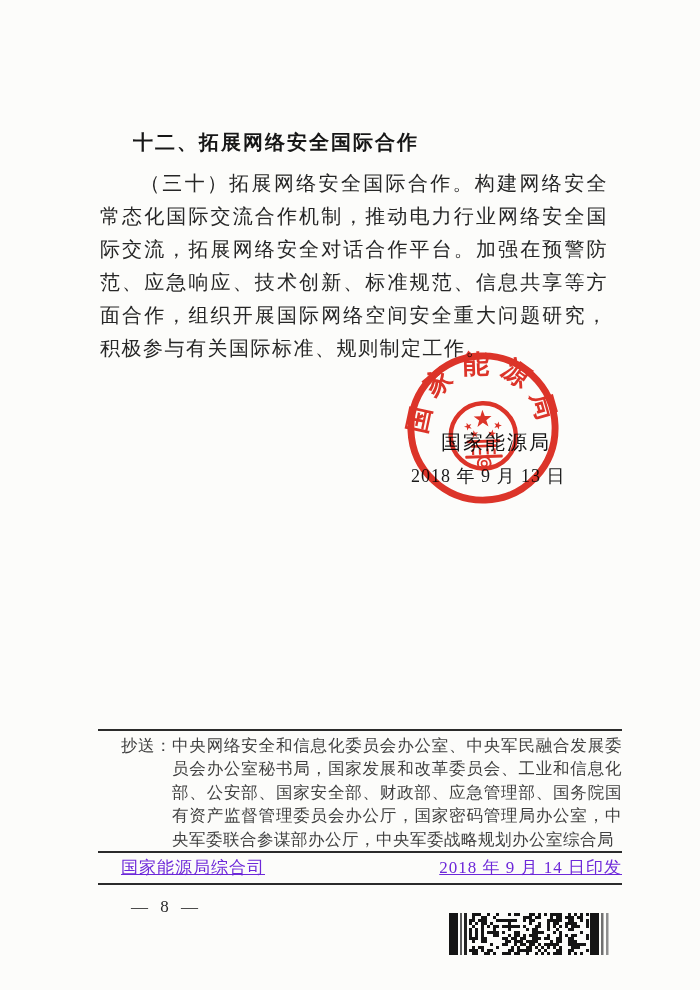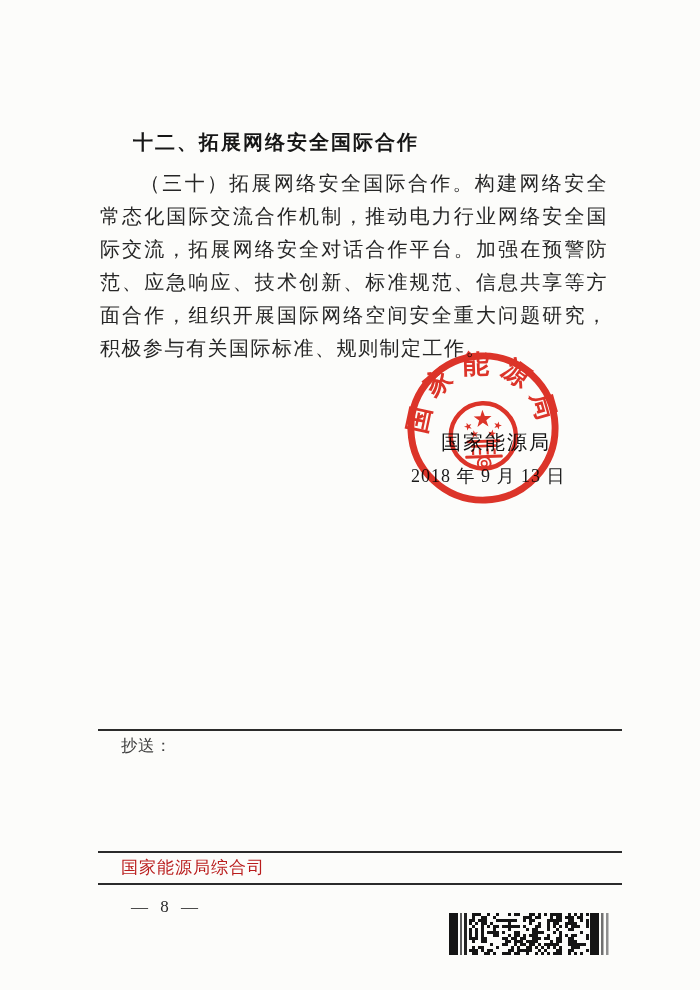--- a/index.html
+++ b/index.html
@@ -69,21 +69,21 @@
     position:absolute;left:121px;top:734px;width:501px;
     display:flex;align-items:flex-start;
     font-size:16.5px;line-height:23.4px;letter-spacing:.5px;
     color:#404040;
   }
   .cc-label{flex:0 0 auto;white-space:nowrap;}
   .cc-list{flex:1 1 auto;text-align:justify;}
   .imprint{
     position:absolute;left:121px;top:856px;width:501px;
     display:flex;justify-content:space-between;align-items:baseline;
-    font-size:17px;letter-spacing:1px;color:#b91c1c;
+    font-size:17px;letter-spacing:1px;color:#6d28d9;text-decoration:underline;
   }
   .page-number{
     position:absolute;left:131px;top:897px;
     font-size:17px;letter-spacing:4px;color:#2a2a2a;
   }
   .barcode{
     position:absolute;left:449px;top:911px;width:162px;height:46px;
   }
 </style>
 </head>
@@ -124,26 +124,28 @@
       <circle class="line" cy="28" r="6.5" stroke-width="2" fill="none"></circle>
       <circle class="line" cy="28" r="2.8" stroke-width="1.6" fill="none"></circle>
     </g>
   </svg>
 
 
   <div class="rule rule1"></div>
 
   <div class="cc-block">
     <span class="cc-label">抄送：</span>
+    <span class="cc-list">中央网络安全和信息化委员会办公室、中央军民融合发展委员会办公室秘书局，国家发展和改革委员会、工业和信息化部、公安部、国家安全部、财政部、应急管理部、国务院国有资产监督管理委员会办公厅，国家密码管理局办公室，中央军委联合参谋部办公厅，中央军委战略规划办公室综合局</span>
   </div>
 
   <div class="rule rule2"></div>
 
   <div class="imprint">
     <span>国家能源局综合司</span>
+    <span>2018 年 9 月 14 日印发</span>
   </div>
 
   <div class="rule rule3"></div>
 
   <div class="page-number">— 8 —</div>
 
   <div class="barcode">
     <svg viewBox="0 0 162 46" width="162" height="46">
         <rect x="0" y="2" width="9" height="42" fill="#151515"></rect>
         <rect x="11" y="2" width="2" height="42" fill="#5a5a5a"></rect>

